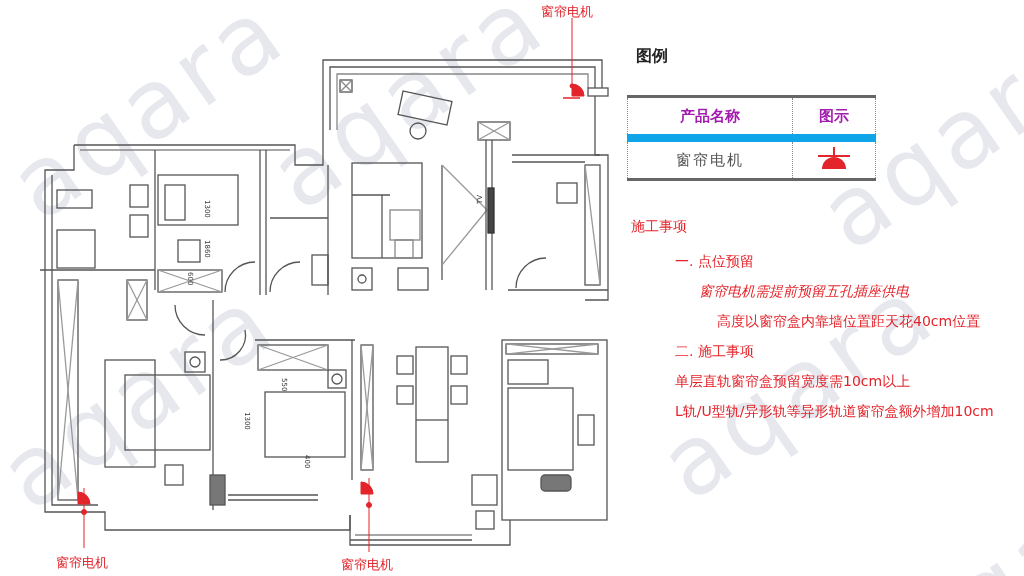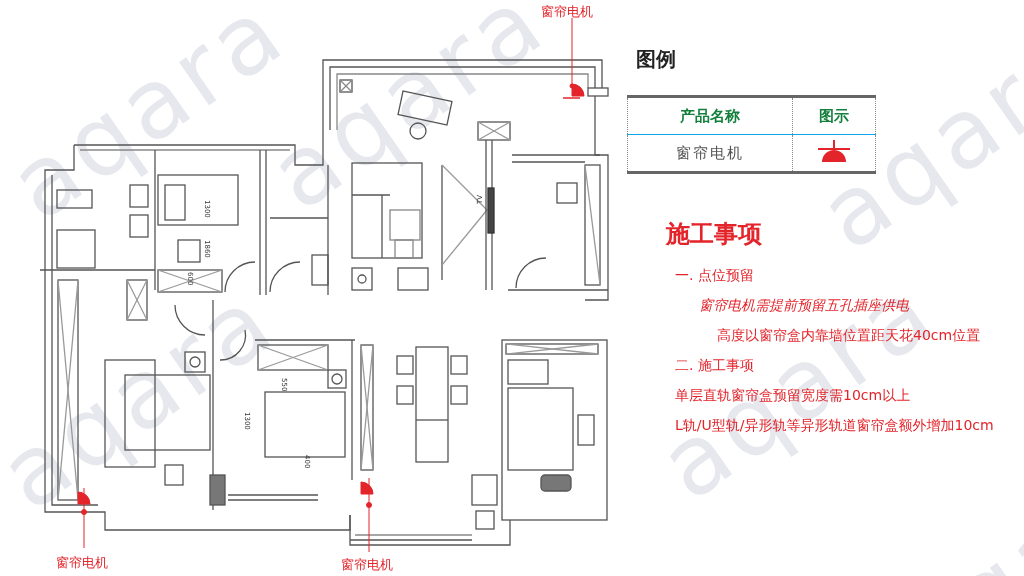--- a/index.html
+++ b/index.html
@@ -1,25 +1,25 @@
 <!DOCTYPE html>
 <html><head>
 <meta charset="utf-8">
 <style>
   html, body { margin:0; padding:0; }
   body { width:1024px; height:576px; position:relative; overflow:hidden; background:#ffffff; font-family:"DejaVu Sans", sans-serif; }
   .wm { position:absolute; color:#e6e8ee; font-family:"DejaVu Sans", sans-serif; font-size:96px; font-weight:400; letter-spacing:6px; transform:rotate(-35deg); transform-origin:left top; white-space:nowrap; pointer-events:none; }
   #plan { position:absolute; left:0; top:0; }
-  .legend-title { position:absolute; left:636px; top:46px; font-size:20px; font-weight:bold; color:#222; }
+  .legend-title { position:absolute; left:636px; top:46px; font-size:16px; font-weight:bold; color:#222; }
   table.legend { position:absolute; left:627px; top:95px; width:249px; border-collapse:collapse; font-size:15px; color:#333; }
   table.legend td { height:34px; text-align:center; border-left:1px dotted #888; border-right:1px dotted #888; }
-  table.legend tr.hd td { border-top:3px solid #666; border-bottom:1px solid #0ea5e9; font-weight:bold; color:#15803d; }
+  table.legend tr.hd td { border-top:3px solid #666; border-bottom:8px solid #0ea5e9; font-weight:bold; color:#a21caf; }
   table.legend tr.rw td { border-bottom:3px solid #666; color:#555; letter-spacing:2px; }
   .notes { position:absolute; left:631px; top:218px; color:#e3242b; font-size:14px; }
-  .notes .h { font-size:24px; font-weight:bold; margin-bottom:14px;margin-left:35px; }
+  .notes .h { font-size:14px; font-weight:normal; margin-bottom:14px; }
   .notes .l { height:30px; line-height:22px; white-space:nowrap;margin-left:44px; }
   .motor-label { position:absolute; color:#e3242b; font-size:13px; white-space:nowrap; }
 </style>
 </head>
 <body>
 
 <div class="wm" style="left:-10px;top:150px;">aqara</div>
 <div class="wm" style="left:250px;top:140px;">aqara</div>
 <div class="wm" style="left:800px;top:180px;">aqara</div>
 <div class="wm" style="left:-20px;top:440px;">aqara</div>

